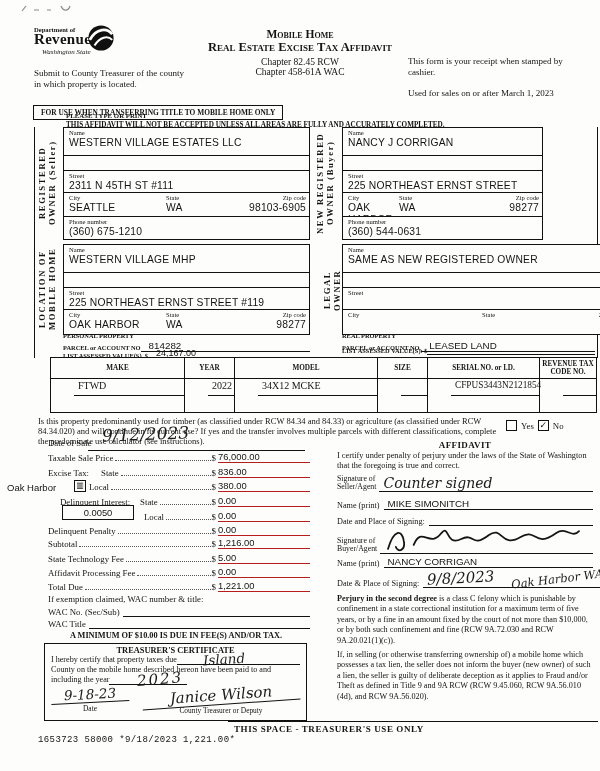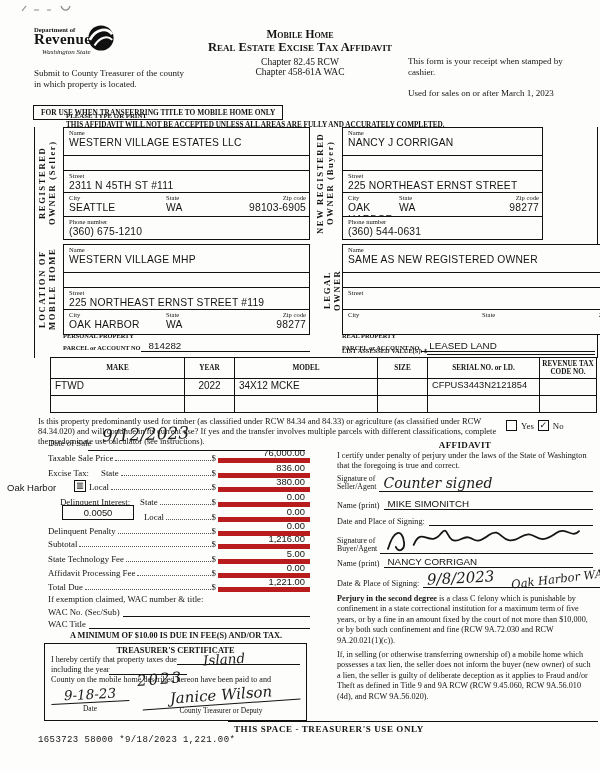--- a/index.html
+++ b/index.html
@@ -39,37 +39,37 @@
   .prow { display:flex; align-items:flex-end; }
   .pval { flex:1; border-bottom:1px solid #111; font-family:"Liberation Sans",sans-serif;
           font-size:9.8px; line-height:11px; padding-left:8px; white-space:nowrap; }
 
   
   .vtable { position:absolute; left:50px; top:357px; width:547px; border:1.6px solid #111;
             display:grid; grid-template-columns:134px 50px 143px 50px 112px 1fr; background:#fdfdfb; }
   .th { border-right:1px solid #111; border-bottom:1px solid #111; font-size:7.2px; font-weight:bold;
         text-align:center; padding:2px 1px; line-height:8px; display:flex; align-items:center; justify-content:center; }
   .td { border-right:1px solid #111; border-bottom:1px solid #111; height:17px;
-        font-family:Liberation Sans, sans-serif; font-size:10px; padding:1px 4px; white-space:nowrap; }
+        font-family:Liberation Serif, serif; font-size:10px; padding:1px 4px; white-space:nowrap;margin-left:23px; }
   .td2 { border-right:1px solid #111; height:16px; }
   .nbr { border-right:none !important; }
 
   
   .question { position:absolute; left:38px; top:416px; width:460px; font-size:8.5px; line-height:10.2px; }
   .cbox { width:11px; height:11px; border:1.3px solid #111; display:inline-flex; align-items:center;
           justify-content:center; background:#fff; }
   .ck { font-size:9px; line-height:1; font-family:"DejaVu Sans",sans-serif; }
 
   
   .trow { position:absolute; left:48px; width:262px; display:flex; align-items:flex-end;
           font-size:8.8px; height:13px; }
   .tlabel { white-space:nowrap; }
   .tdots { flex:1; border-bottom:1.2px dotted #555; margin:0 1px 2px 2px; }
   .tds { margin-right:2px; }
-  .tamt { width:92px; text-align:right; border-bottom:5px solid #b91c1c; font-size:9.4px;
+  .tamt { width:92px; text-align:left; border-bottom:1px solid #b91c1c; font-size:9.4px;
           font-family:"Liberation Sans",sans-serif; padding-right:5px; white-space:nowrap; }
   .ratebox { position:absolute; left:62px; top:505px; width:72px; height:15px; border:1.6px solid #111;
              display:flex; align-items:center; justify-content:center; font-family:"Liberation Sans",sans-serif;
              font-size:9.4px; background:#fdfdfb; }
   .stampbox { display:inline-flex; width:12px; height:12px; border:1.4px solid #111; margin:0 3px 0 26px;
               align-items:center; justify-content:center; font-size:8px; line-height:1; }
   .wacrow { position:absolute; left:48px; width:262px; display:flex; align-items:flex-end; font-size:8.8px; }
   .ulfillw { flex:1; border-bottom:1px solid #111; margin-left:3px; height:11px; }
 
   
@@ -269,20 +269,24 @@
     </div>
   </div>
 
   <div class="abs" style="left:63px;top:333px;width:247px;">
     <div class="plab">PERSONAL PROPERTY</div>
     <div class="prow">
       <span class="plab">PARCEL or ACCOUNT NO</span>
       <span class="pval">814282</span>
     </div>
   </div>
+  <div class="abs prow" style="left:63px;top:348px;width:247px;">
+    <span class="plab">LIST ASSESSED VALUE(S). $</span>
+    <span class="pval" style="font-size:9px;">24,167.00</span>
+  </div>
 
   <div class="abs" style="left:342px;top:333px;width:253px;">
     <div class="plab">REAL PROPERTY</div>
     <div class="prow">
       <span class="plab">PARCEL or ACCOUNT NO.</span>
       <span class="pval">LEASED LAND</span>
     </div>
   </div>
   <div class="abs prow" style="left:342px;top:348px;width:253px;">
     <span class="plab">LIST ASSESSED VALUE(S): $</span>
@@ -403,25 +407,25 @@
   </div>
   <div class="abs center b" style="left:45px;top:631px;width:262px;font-size:8.3px;">A MINIMUM OF $10.00 IS DUE IN FEE(S) AND/OR TAX.</div>
 
   <div class="tbox">
     <div class="center b" style="font-size:8.4px;">TREASURER'S CERTIFICATE</div>
     <div class="tline">
       <span>I hereby certify that property taxes due</span>
       <span class="tgap" style="flex:1;height:10px;"></span>
     </div>
     <div class="abs hand" style="left:158px;top:7px;font-size:13.5px;transform:rotate(-4deg);">Island</div>
+    <div class="tline">County on the mobile home described hereon have been paid to and</div>
     <div class="tline">
       <span>including the year</span>
       <span class="tgap" style="width:78px;height:10px;"></span>
     </div>
-    <div class="tline">County on the mobile home described hereon have been paid to and</div>
     <div class="abs hand" style="left:92px;top:26px;font-size:15px;transform:rotate(-5deg);letter-spacing:2px;">2023</div>
     <div class="sigcols">
       <div class="sigcol" style="width:78px;">
         <span class="sigline hand" style="width:78px;font-size:13.5px;transform:rotate(-3deg);">9-18-23</span>
         <span class="siglab">Date</span>
       </div>
       <div class="sigcol" style="width:158px;">
         <span class="sigline hand" style="width:158px;font-size:15px;transform:rotate(-4deg);">Janice Wilson</span>
         <span class="siglab">County Treasurer or Deputy</span>
       </div>

